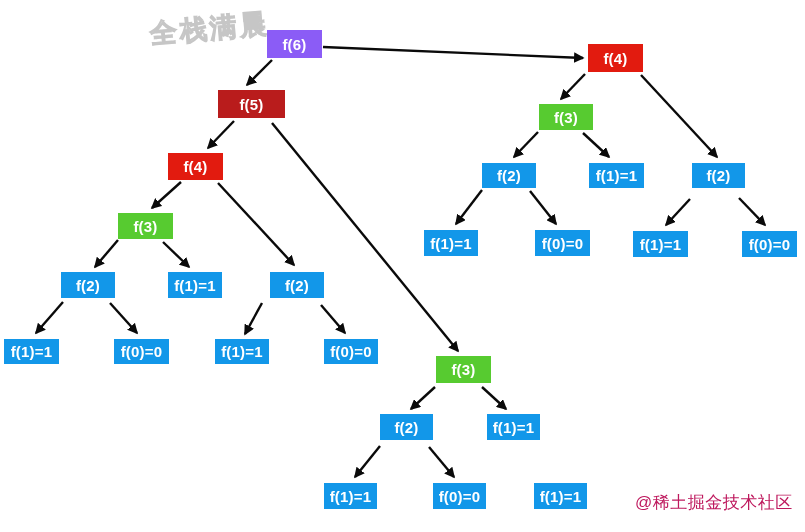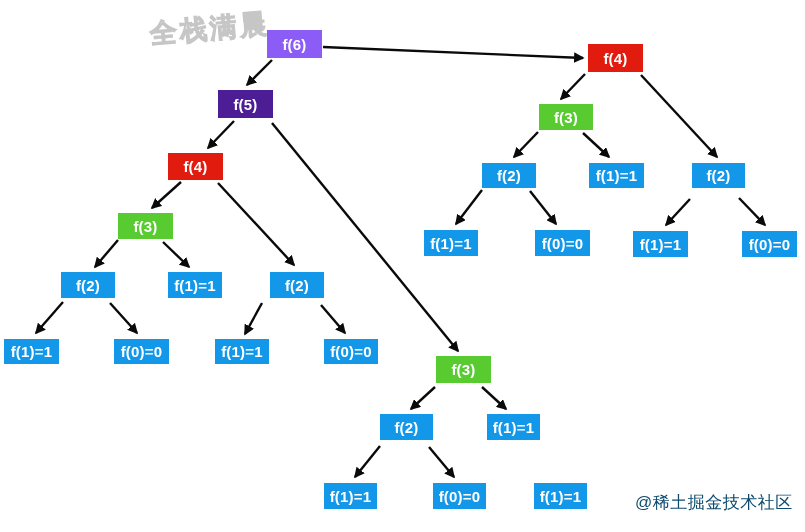--- a/index.html
+++ b/index.html
@@ -33,21 +33,21 @@
     -webkit-text-stroke:1px #c6c6c6;
     letter-spacing:3px;
     transform:rotate(-5deg);
     transform-origin:left center;
     user-select:none;
   }
   .wm-bottom{
     position:absolute;
     left:635px;top:491px;
     font-size:17px;
-    color:#0c4a6e;
+    color:#be185d;
     letter-spacing:0.5px;
     user-select:none;
   }
 </style>
 </head>
 <body>
 
 <div class="canvas">
 
   <div class="wm-top">全栈满晨</div>
@@ -81,21 +81,21 @@
         <line x1="583" y1="133" x2="609" y2="157" stroke="#0a0a0a" stroke-width="2.4" marker-end="url(#arrowhead)"></line>
         <line x1="482" y1="190" x2="456" y2="224" stroke="#0a0a0a" stroke-width="2.4" marker-end="url(#arrowhead)"></line>
         <line x1="530" y1="191" x2="556" y2="224" stroke="#0a0a0a" stroke-width="2.4" marker-end="url(#arrowhead)"></line>
         <line x1="690" y1="199" x2="666" y2="225" stroke="#0a0a0a" stroke-width="2.4" marker-end="url(#arrowhead)"></line>
         <line x1="739" y1="198" x2="765" y2="225" stroke="#0a0a0a" stroke-width="2.4" marker-end="url(#arrowhead)"></line>
       </g>
   </svg>
 
   <div id="nodes-layer">
       <div class="node" style="left: 267px; top: 30px; width: 55px; height: 28px; background: #8b5cf6;">f(6)</div>
-      <div class="node" style="left: 218px; top: 90px; width: 55px; height: 28px; background: #4c1d95;">f(5)</div>
+      <div class="node" style="left: 218px; top: 90px; width: 67px; height: 28px; background: #b91c1c;">f(5)</div>
       <div class="node" style="left: 168px; top: 153px; width: 55px; height: 27px; background: rgb(226, 27, 15);">f(4)</div>
       <div class="node" style="left: 118px; top: 213px; width: 55px; height: 26px; background: rgb(87, 203, 48);">f(3)</div>
       <div class="node" style="left: 61px; top: 272px; width: 54px; height: 26px; background: rgb(18, 151, 233);">f(2)</div>
       <div class="node" style="left: 168px; top: 272px; width: 54px; height: 26px; background: rgb(18, 151, 233);">f(1)=1</div>
       <div class="node" style="left: 270px; top: 272px; width: 54px; height: 26px; background: rgb(18, 151, 233);">f(2)</div>
       <div class="node" style="left: 4px; top: 339px; width: 55px; height: 25px; background: rgb(18, 151, 233);">f(1)=1</div>
       <div class="node" style="left: 114px; top: 339px; width: 55px; height: 25px; background: rgb(18, 151, 233);">f(0)=0</div>
       <div class="node" style="left: 215px; top: 339px; width: 54px; height: 25px; background: rgb(18, 151, 233);">f(1)=1</div>
       <div class="node" style="left: 324px; top: 339px; width: 54px; height: 25px; background: rgb(18, 151, 233);">f(0)=0</div>
       <div class="node" style="left: 436px; top: 356px; width: 55px; height: 27px; background: rgb(87, 203, 48);">f(3)</div>

